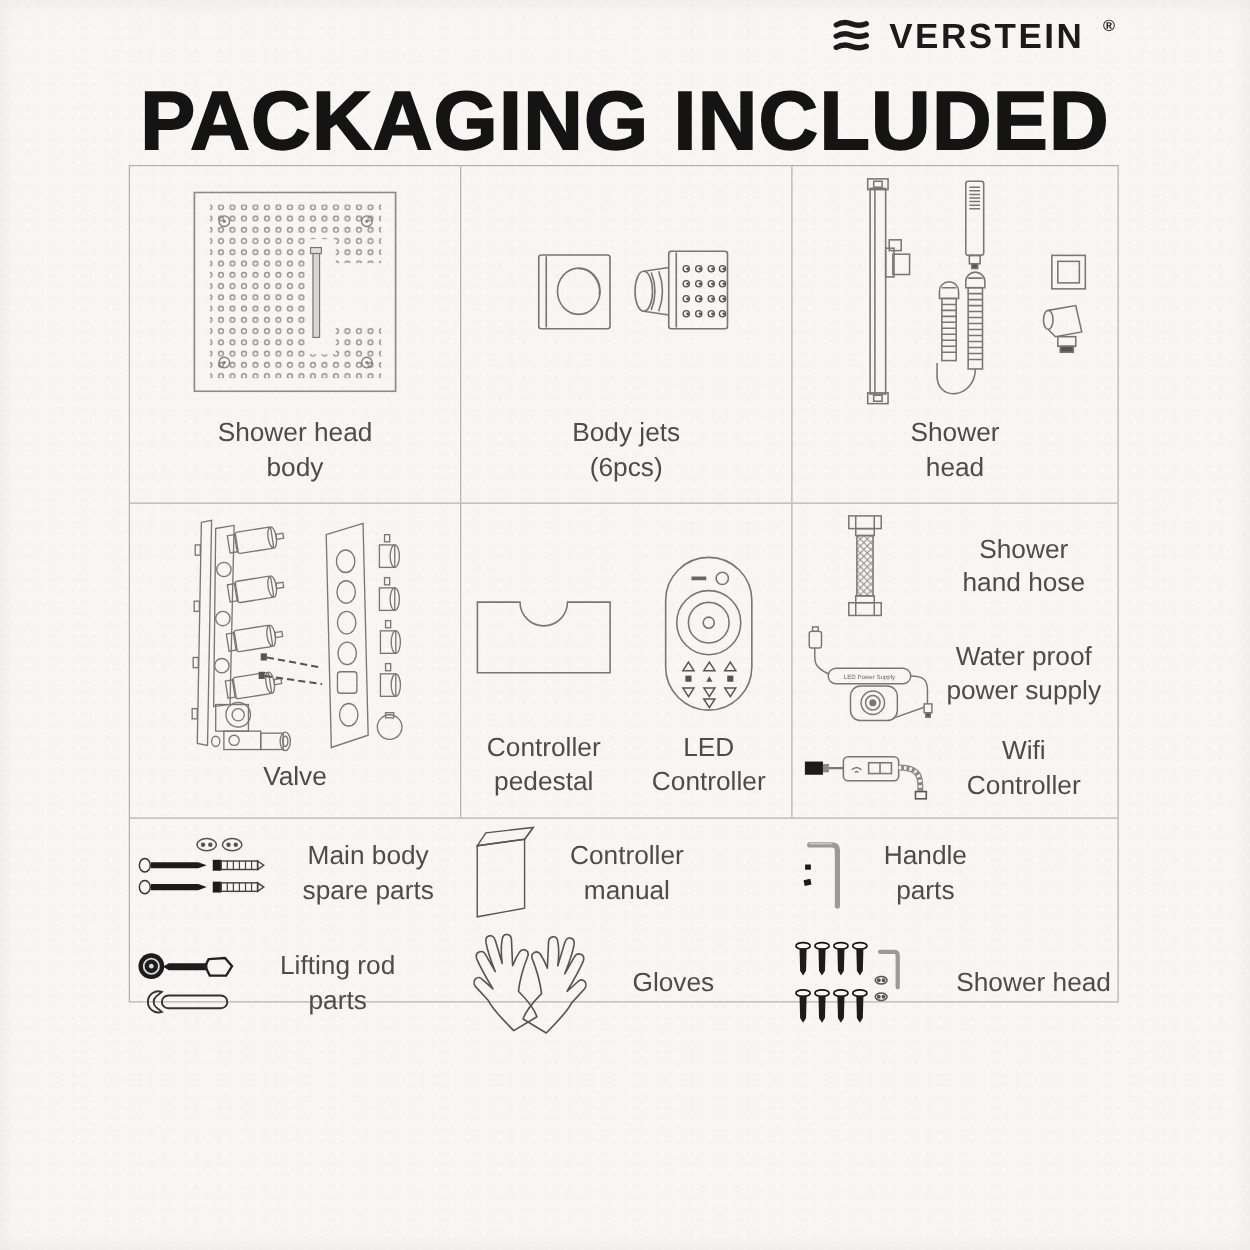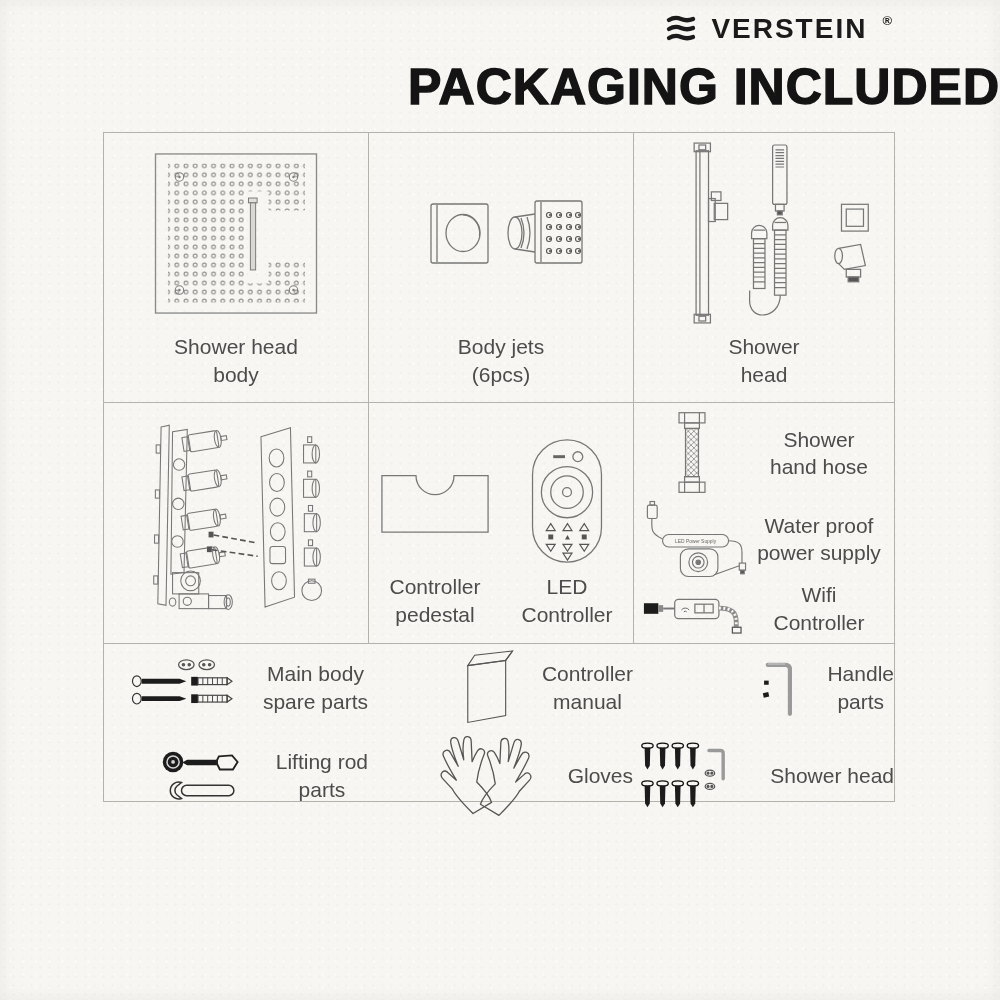--- a/index.html
+++ b/index.html
@@ -16,22 +16,22 @@
     box-shadow:inset 0 0 18px rgba(0,0,0,0.06);
   }
   
   .brand{
     position:absolute;top:12px;right:108px;height:34px;
     display:flex;align-items:center;gap:15px;color:#1b1b1b;
   }
   .brand .wordmark{font-size:28px;font-weight:700;letter-spacing:2px;}
   .brand .reg{font-size:13px;font-weight:700;align-self:flex-start;margin-top:1px;}
   .title{
-    position:absolute;top:58px;left:0;width:100%;text-align:right;
-    font-size:50px;font-weight:900;color:#141414;letter-spacing:1px;
+    position:absolute;top:58px;left:0;width:100%;text-align:center;
+    font-size:66px;font-weight:900;color:#141414;letter-spacing:1px;
     -webkit-text-stroke:1.4px #141414;
   }
   
   .grid{
     position:absolute;left:103px;top:132px;width:792px;height:670px;
     border:1px solid #b5b2ac;display:flex;flex-direction:column;box-sizing:border-box;
   }
   .grow{display:flex;border-bottom:1px solid #b5b2ac;box-sizing:border-box;}
   .grow.r1{height:283px;}
   .grow.r2{height:286px;}
@@ -44,21 +44,21 @@
   
   .duo{flex-direction:row;padding-bottom:14px;}
   .duo .sub{flex:1;display:flex;flex-direction:column;}
   .duo .sub .iconzone{padding-top:26px;}
   
   .stack{padding:6px 0 6px 0;}
   .stack .side{flex:1;display:flex;align-items:center;}
   .stack .side .icn{width:116px;display:flex;justify-content:center;}
   .stack .side .sl{flex:1;text-align:center;font-size:21px;line-height:1.32;color:#4c4c4c;padding-right:6px;}
   
-  .kit{display:flex;align-items:center;justify-content:flex-end;gap:26px;}
+  .kit{display:flex;align-items:center;justify-content:flex-start;gap:26px;}
   .kit .klbl{text-align:center;font-size:21px;line-height:1.32;color:#4c4c4c;}
   svg{display:block;}
   .ln{stroke:#777;fill:none;stroke-width:1.3;}
   .lnd{stroke:#555;fill:none;stroke-width:1.3;}
 </style>
 </head>
 <body>
 
 <div class="page">
 
@@ -329,20 +329,21 @@
                   <rect x="196" y="156" width="5" height="7"></rect>
                 </g>
               <g>
                   <circle cx="200" cy="218" r="12"></circle>
                   <rect x="196" y="204" width="8" height="5"></rect>
                 </g>
             </g>
           </svg>
         </div>
         <div class="lbl">
+          <div>Valve</div>
           <div></div>
         </div>
       </div>
 
       <div class="cell duo">
         <div class="sub">
           <div class="iconzone">
             <svg width="112" height="72" viewBox="0 0 115 72">
               <path class="ln" d="M3 10 H38 A19 19 0 0 0 77 10 H112 V68 H3 Z"></path>
             </svg>

